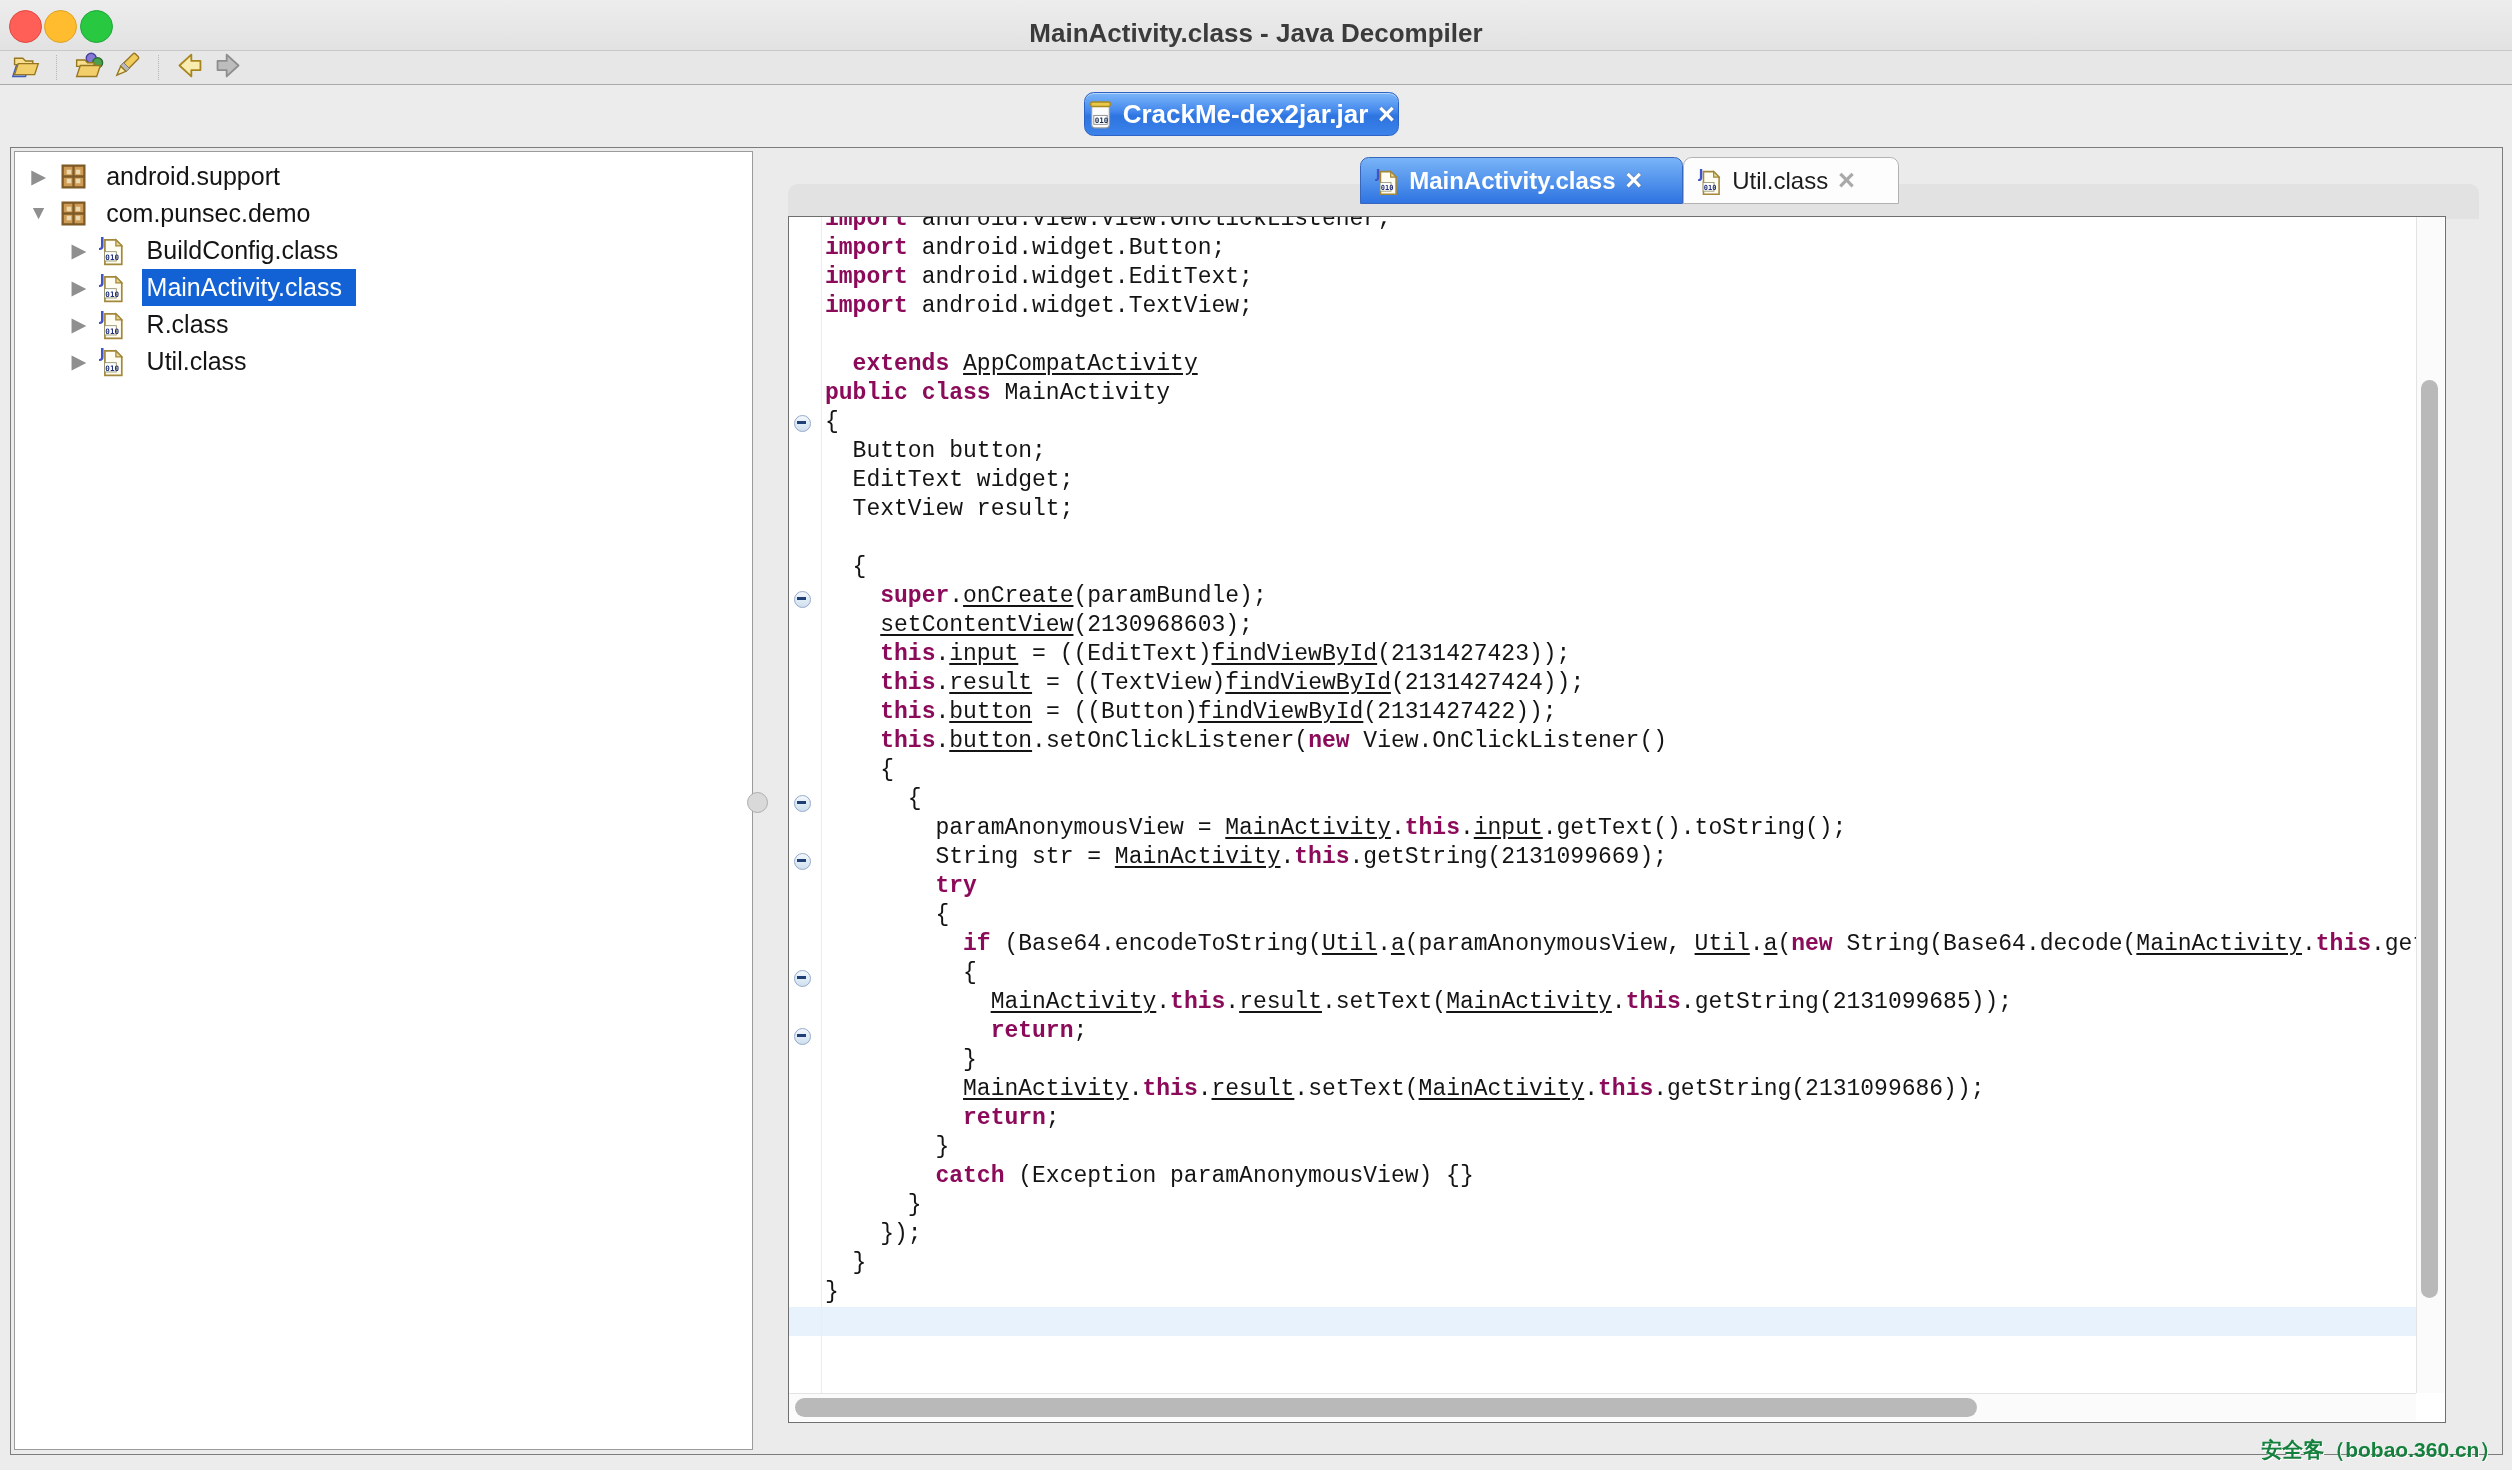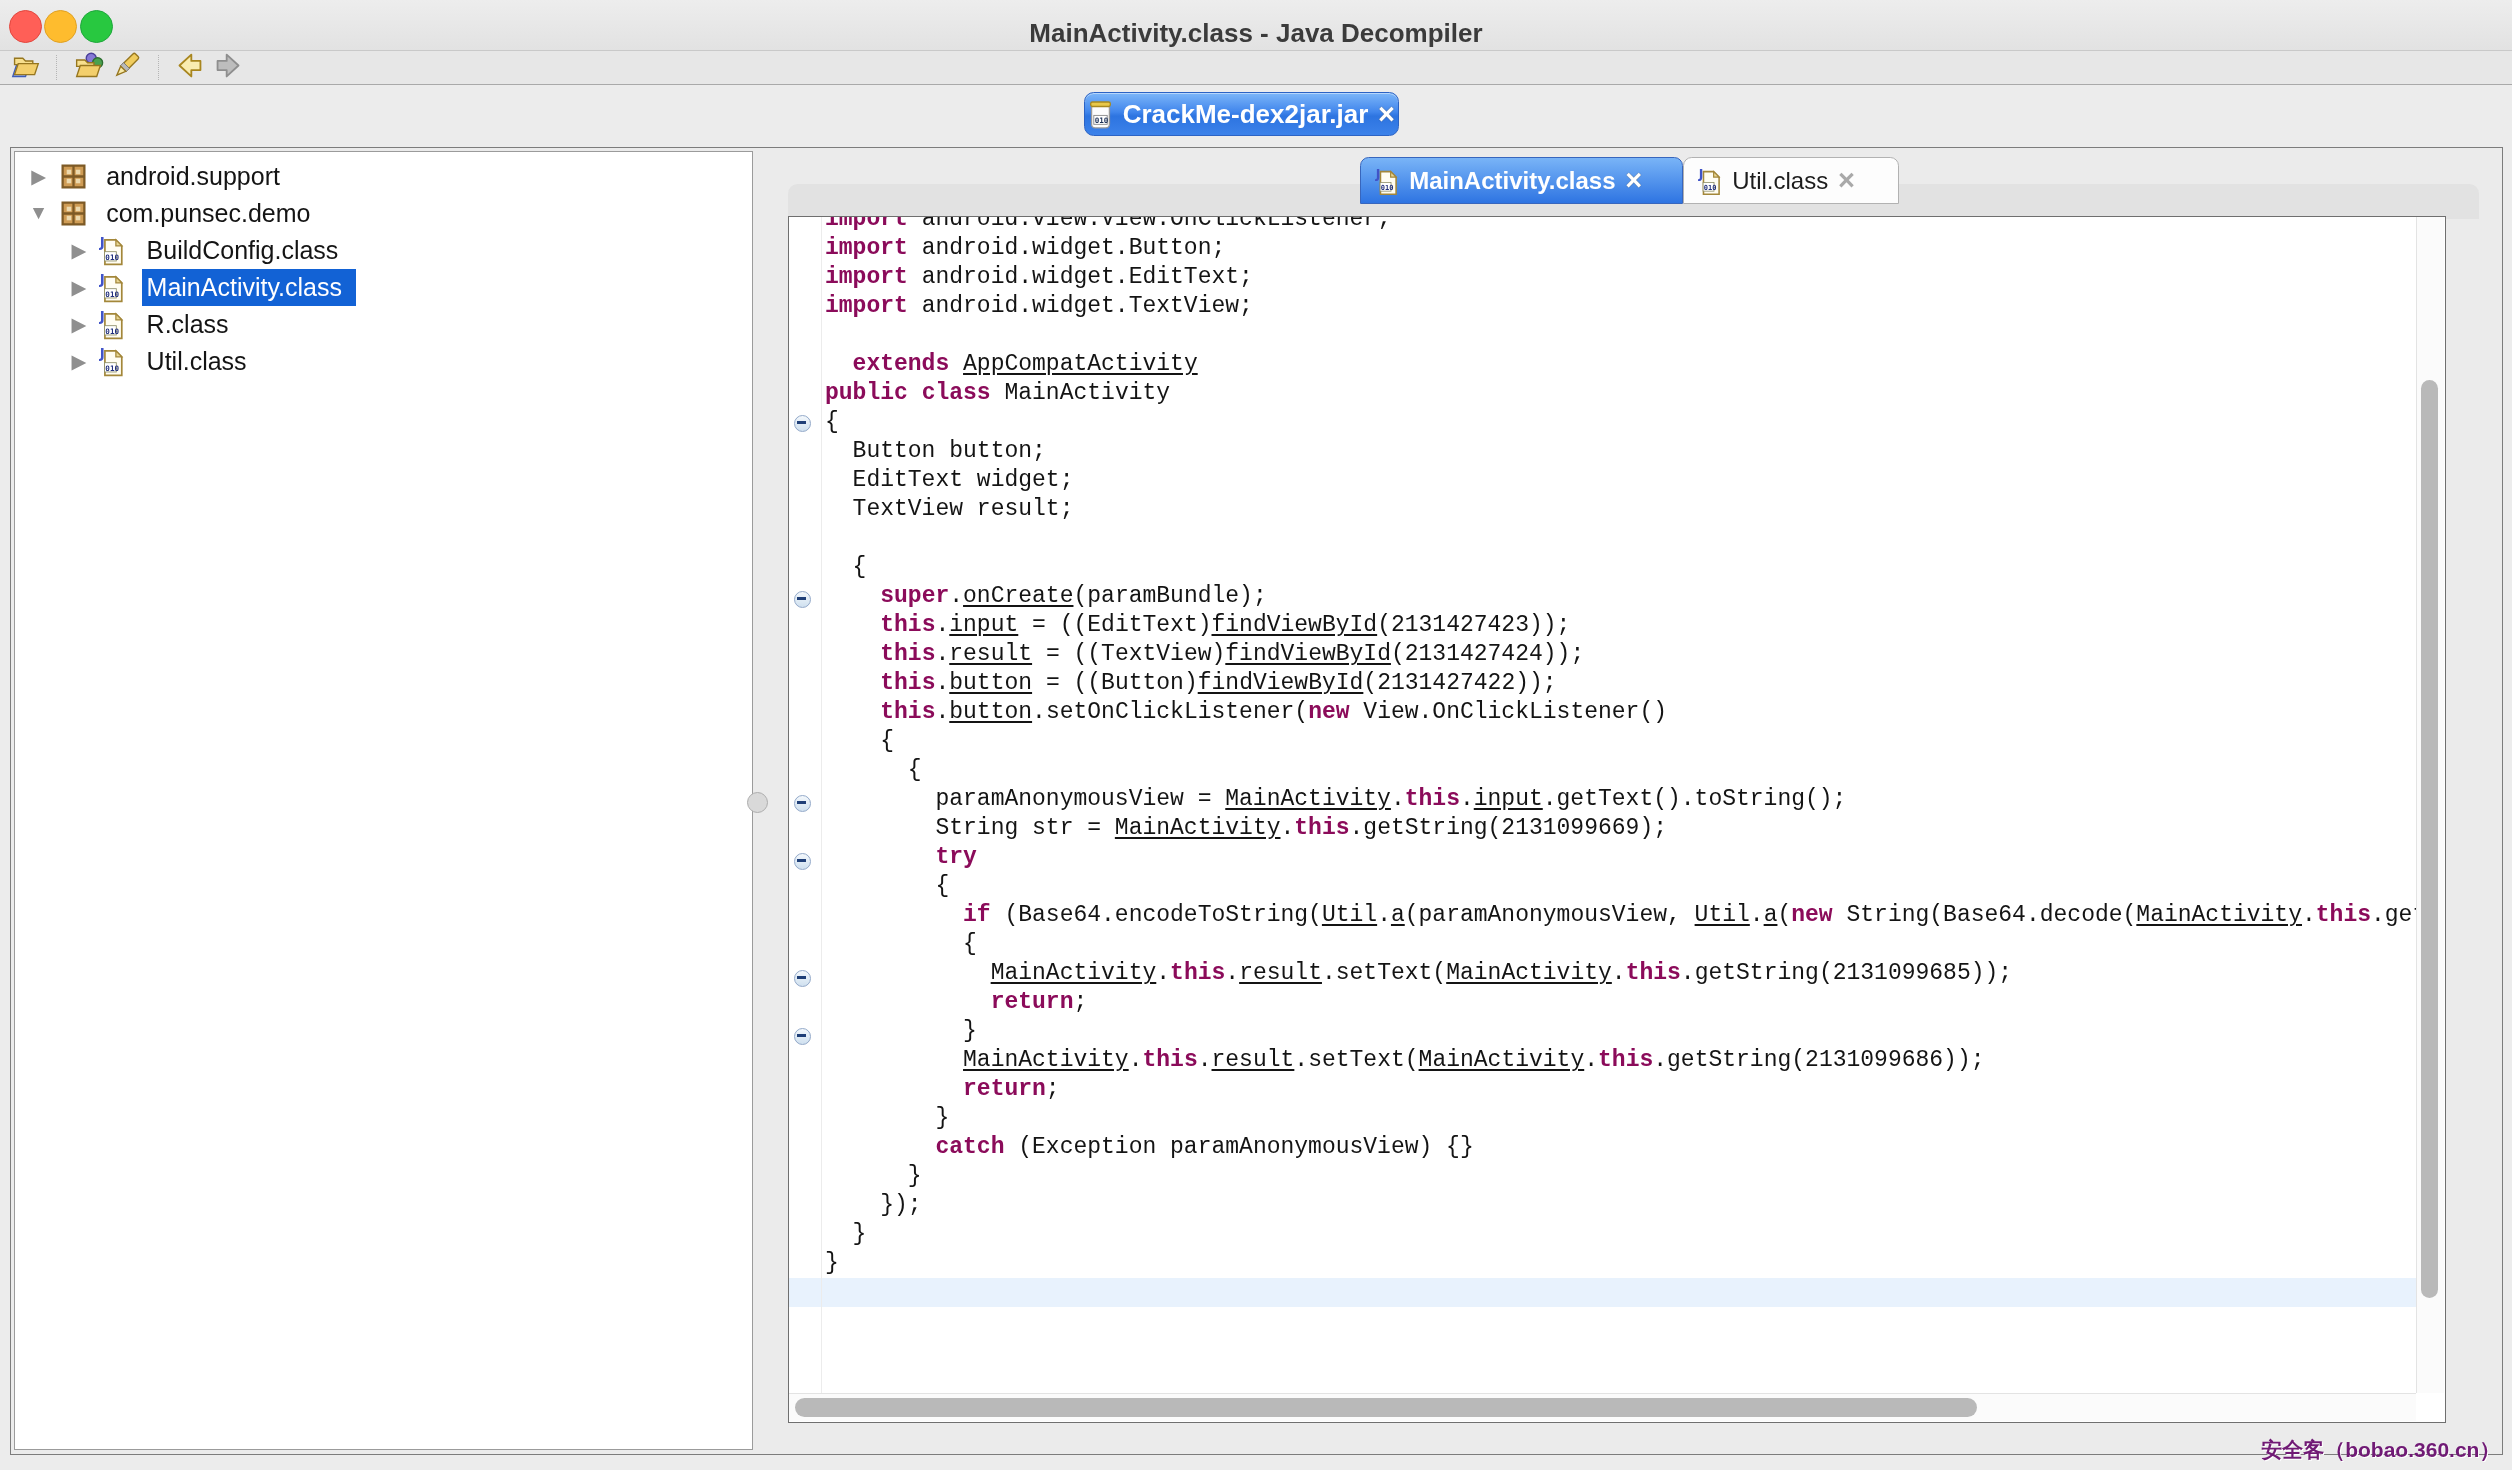--- a/index.html
+++ b/index.html
@@ -70,21 +70,21 @@
   .cl .u{text-decoration:underline;text-underline-offset:2.9px;}
   .fold{position:absolute;left:4.8px;width:17.4px;height:17.4px;border-radius:50%;box-sizing:border-box;
         background:linear-gradient(#f4f8fc,#cfe0ef);border:1.9px solid #93a9c9;}
   .fold::after{content:"";position:absolute;left:1.9px;top:5.3px;width:9.7px;height:2.9px;background:#1f3f77;}
   .vsb-track{position:absolute;left:1627px;top:0;width:27px;height:1176px;background:#fbfbfb;border-left:1px solid #e3e3e3;}
   .vsb-thumb{position:absolute;left:1632px;top:163px;width:17.4px;height:918px;background:#b9b9b9;border-radius:8.7px;}
   .hsb{position:absolute;left:0;top:1176px;width:1627px;height:27px;background:#fbfbfb;border-top:1px solid #e3e3e3;}
   .hsb-thumb{position:absolute;left:5.8px;top:3.9px;width:1182px;height:19.3px;background:#b9b9b9;border-radius:9.7px;}
 
   
-  .watermark{position:absolute;right:11.6px;top:1436px;font-size:21px;font-weight:bold;color:#701a75;
+  .watermark{position:absolute;right:11.6px;top:1436px;font-size:21px;font-weight:bold;color:#15803d;
              text-shadow:1px 1px 0 #ffffff;}
 </style>
 </head>
 <body>
 
 <div id="screen">
 
   <div class="titlebar">
     <div class="light red"></div>
     <div class="light yellow"></div>
@@ -278,20 +278,21 @@
         <div class="cl"></div>
         <div class="cl"><span>  </span><span class="k">extends</span><span> </span><span class="u">AppCompatActivity</span></div>
         <div class="cl"><span class="k">public</span><span> </span><span class="k">class</span><span> MainActivity</span></div>
         <div class="cl"><span>{</span></div>
         <div class="cl"><span>  Button button;</span></div>
         <div class="cl"><span>  EditText widget;</span></div>
         <div class="cl"><span>  TextView result;</span></div>
         <div class="cl"></div>
         <div class="cl"><span>  {</span></div>
         <div class="cl"><span>    </span><span class="k">super</span><span>.</span><span class="u">onCreate</span><span>(paramBundle);</span></div>
+        <div class="cl"><span>    </span><span class="u">setContentView</span><span>(2130968603);</span></div>
         <div class="cl"><span>    </span><span class="k">this</span><span>.</span><span class="u">input</span><span> = ((EditText)</span><span class="u">findViewById</span><span>(2131427423));</span></div>
         <div class="cl"><span>    </span><span class="k">this</span><span>.</span><span class="u">result</span><span> = ((TextView)</span><span class="u">findViewById</span><span>(2131427424));</span></div>
         <div class="cl"><span>    </span><span class="k">this</span><span>.</span><span class="u">button</span><span> = ((Button)</span><span class="u">findViewById</span><span>(2131427422));</span></div>
         <div class="cl"><span>    </span><span class="k">this</span><span>.</span><span class="u">button</span><span>.setOnClickListener(</span><span class="k">new</span><span> View.OnClickListener()</span></div>
         <div class="cl"><span>    {</span></div>
         <div class="cl"><span>      {</span></div>
         <div class="cl"><span>        paramAnonymousView = </span><span class="u">MainActivity</span><span>.</span><span class="k">this</span><span>.</span><span class="u">input</span><span>.getText().toString();</span></div>
         <div class="cl"><span>        String str = </span><span class="u">MainActivity</span><span>.</span><span class="k">this</span><span>.getString(2131099669);</span></div>
         <div class="cl"><span>        </span><span class="k">try</span></div>
         <div class="cl"><span>        {</span></div>

